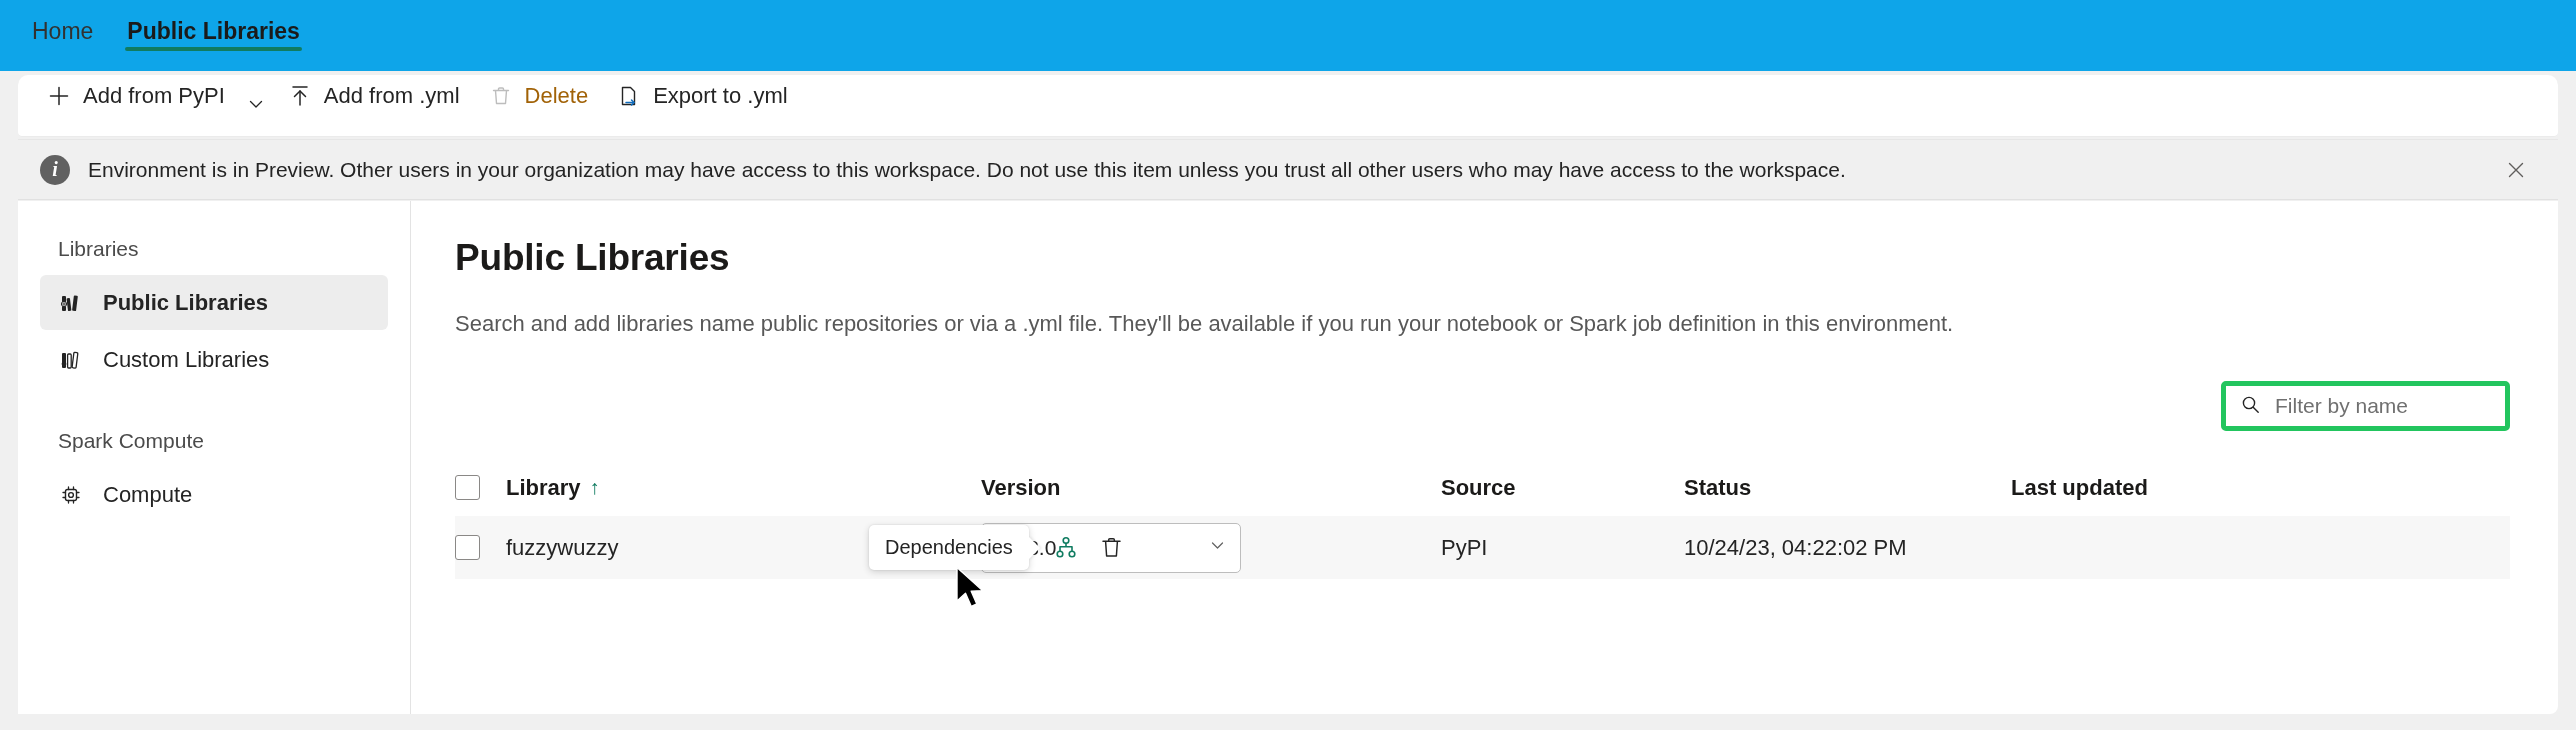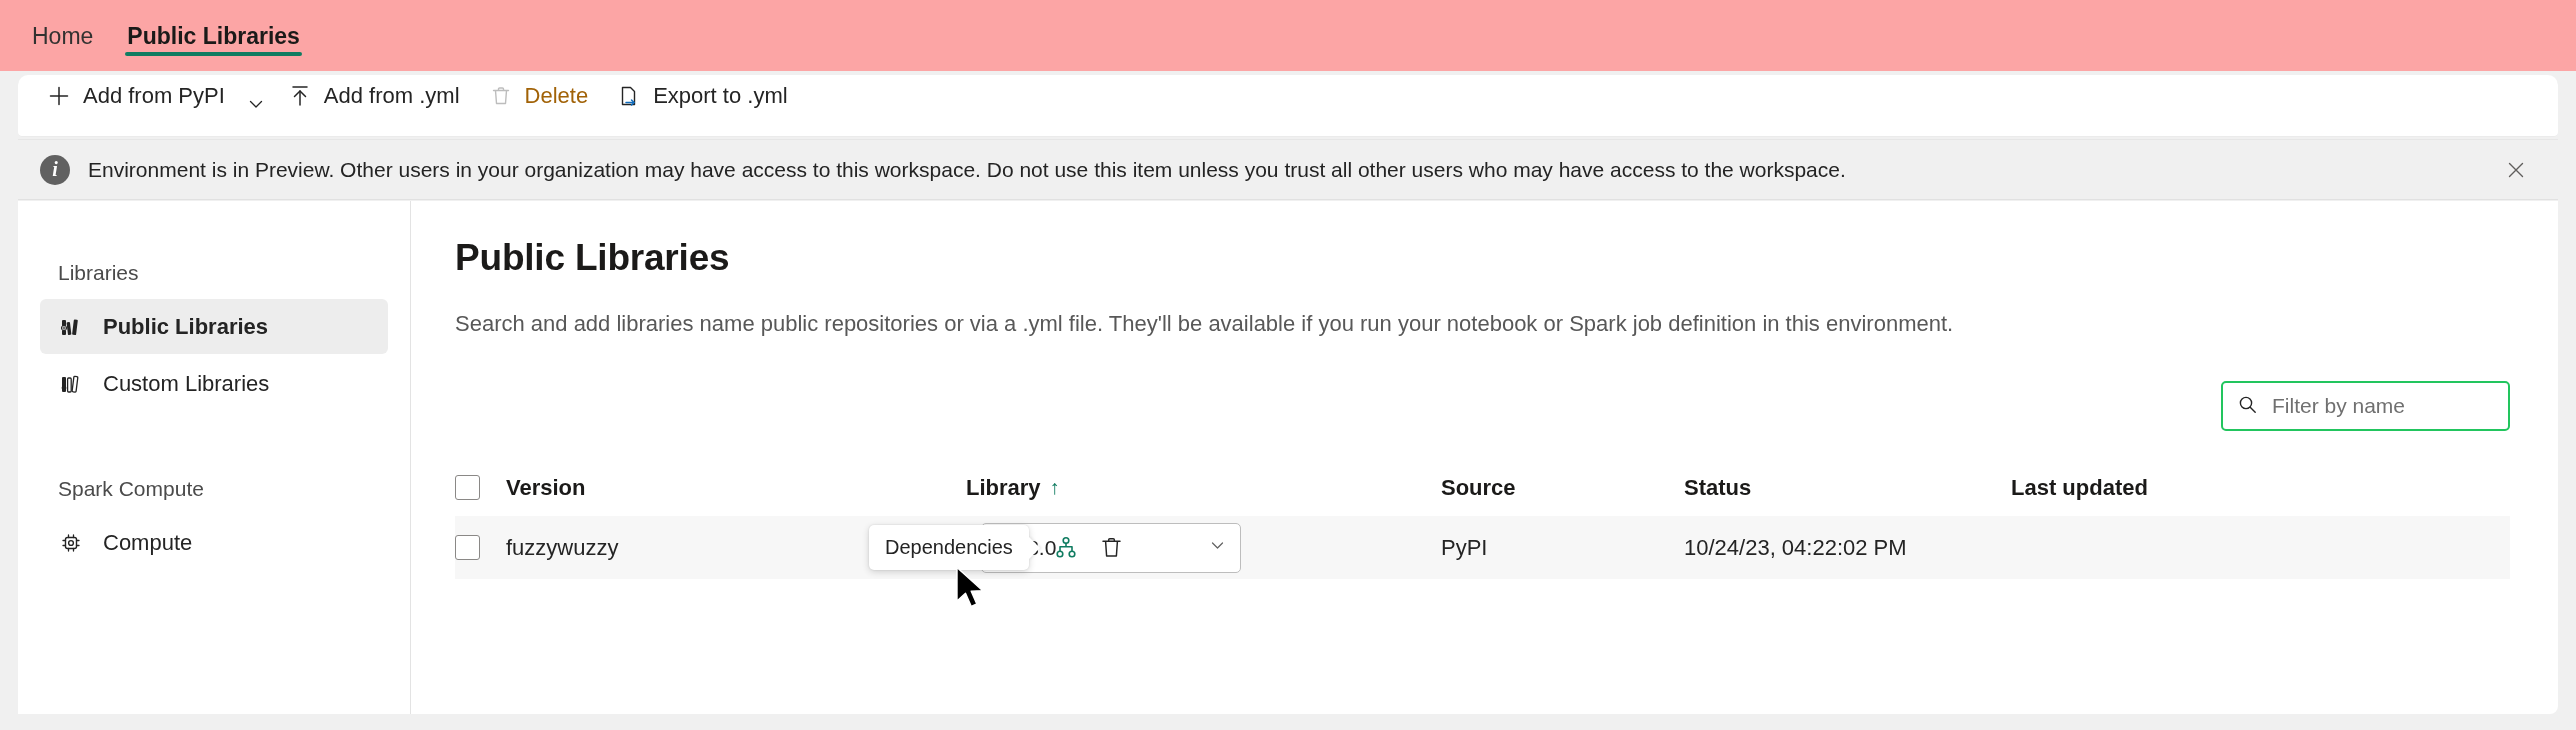--- a/index.html
+++ b/index.html
@@ -11,25 +11,25 @@
     font-family: "Liberation Sans", "DejaVu Sans", sans-serif;
     -webkit-font-smoothing: antialiased;
     overflow: hidden;
   }
 
   .page { position: relative; width: 2576px; height: 731px; background: #f0f0f0; }
 
   
   .tabstrip {
     display: flex;
-    align-items: flex-end;
+    align-items: center;
     height: 71px;
     padding: 7px 18px;
     gap: 6px;
-    background: #fca5a5;
+    background: #0ea5e9;
   }
   .tab {
     position: relative;
     padding: 8px 14px 16px 14px;
     font-size: 23px;
     color: #323130;
     line-height: 1;
     cursor: pointer;
     white-space: nowrap;
   }
@@ -128,21 +128,20 @@
     width: 393px;
     flex: 0 0 393px;
     border-right: 1px solid #e3e3e3;
     padding: 28px 22px 0 22px;
     background: #ffffff;
   }
   .nav-group-title {
     font-size: 21px;
     color: #4b4b4b;
     padding: 8px 18px 14px 18px;
-    margin-top: 24px;
   }
   .nav-item {
     display: flex;
     align-items: center;
     gap: 19px;
     height: 55px;
     padding: 0 18px;
     border-radius: 6px;
     font-size: 22px;
     color: #242424;
@@ -174,21 +173,21 @@
   }
 
   .filterrow {
     display: flex;
     justify-content: flex-end;
     margin-top: 44px;
   }
   .searchbox {
     width: 289px;
     height: 50px;
-    border: 2px solid #22c55e;
+    border: 5px solid #22c55e;
     border-radius: 5px;
     display: flex;
     align-items: center;
     gap: 12px;
     padding: 0 14px;
     background: #ffffff;
   }
   .searchbox input {
     border: none; outline: none;
     font-size: 21px; color: #242424;
@@ -422,25 +421,25 @@
           <input type="text" placeholder="Filter by name" style="">
         </div>
       </div>
 
       <div class="table">
 
         <div class="trow thead">
           <div class="cell c-check">
             <div class="chk"></div>
           </div>
-          <div class="cell c-ver">Version</div>
           <div class="cell c-lib">
             <span>Library</span>
             <span class="sort-arrow">↑</span>
           </div>
+          <div class="cell c-ver">Version</div>
           <div class="cell c-src">Source</div>
           <div class="cell c-stat">Status</div>
           <div class="cell c-upd">Last updated</div>
         </div>
 
         <div class="trow tdata">
           <div class="cell c-check">
             <div class="chk"></div>
           </div>
           <div class="cell c-lib">fuzzywuzzy</div>

